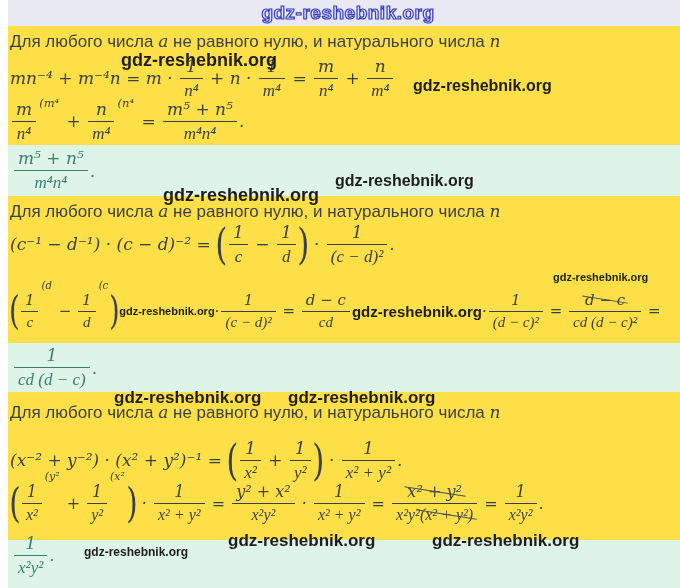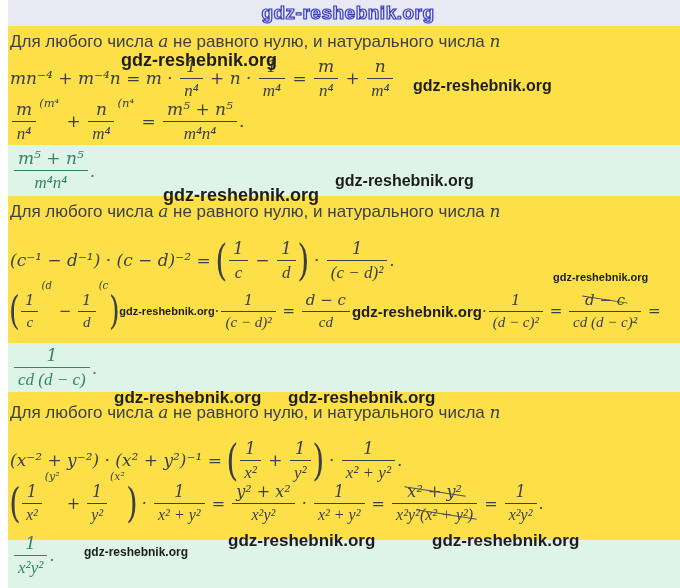--- a/index.html
+++ b/index.html
@@ -30,21 +30,21 @@
   .watermark{position:absolute;line-height:1.05;}
   .band{position:absolute;left:0;width:680px;background:#def4e6;}
   .band .line{position:static;height:100%;padding-left:4px;color:#37816e;}
   .band1{top:145px;height:51px;}
   .band2{top:343px;height:49px;}
   .band3{top:540px;height:48px;}
   .band3 .line{margin-top:-9px;}
   .fs15{font-size:15px;}
   .fs16{font-size:16px;}
   .t-intro1{top:31px;}  .t-m1{top:56px;height:44px;}  .t-m2{top:98px;height:46px;}
-  .t-intro2{top:201px;} .t-c1{top:232px;height:56px;} .t-c2{top:282px;height:58px;}
+  .t-intro2{top:201px;} .t-c1{top:216px;height:56px;} .t-c2{top:282px;height:58px;}
   .t-intro3{top:402px;} .t-x1{top:436px;height:48px;} .t-x2{top:472px;height:62px;}
 </style>
 </head>
 <body>
 
 <div class="page">
 
   <div class="header">
     <span class="logo">gdz-reshebnik.org</span>
   </div>

